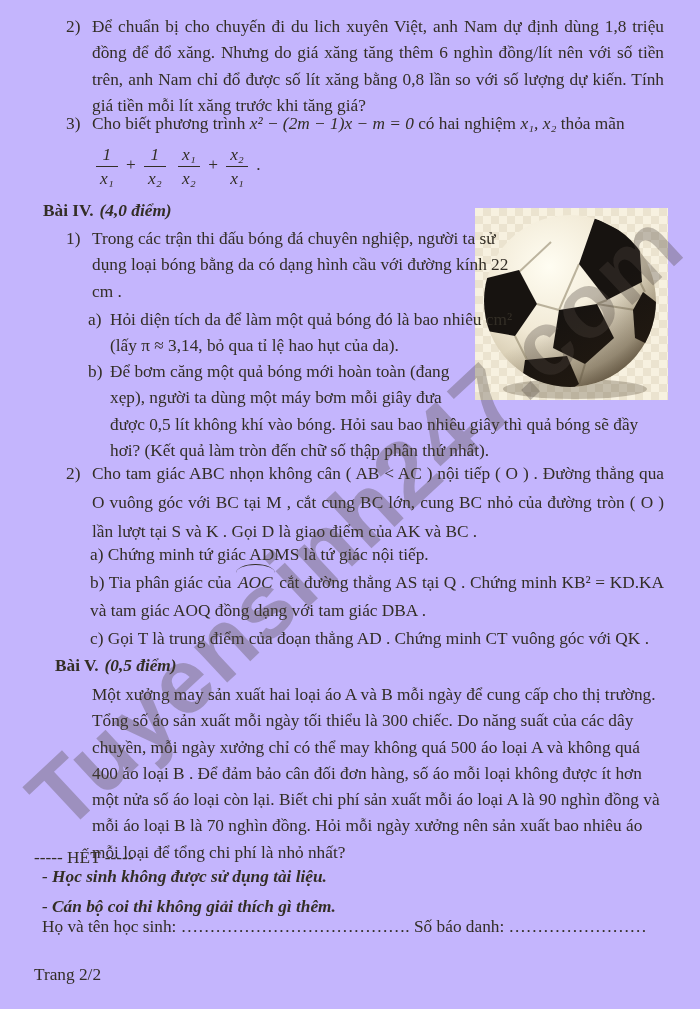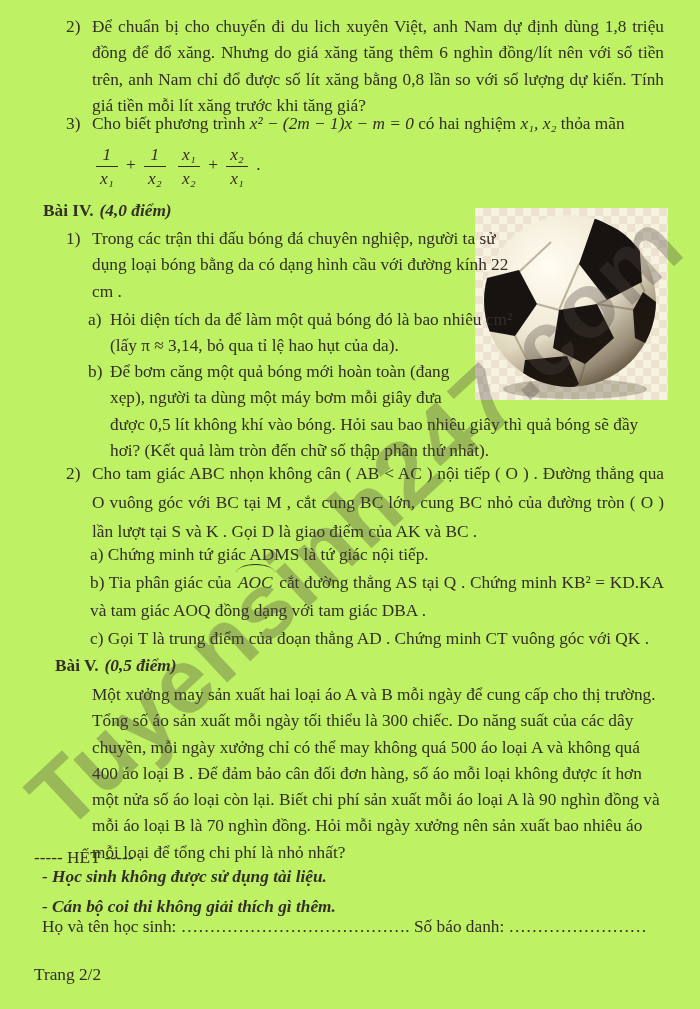--- a/index.html
+++ b/index.html
@@ -1,18 +1,18 @@
 <!DOCTYPE html>
 <html><head>
 <meta charset="utf-8">
 <style>
   html,body{margin:0;padding:0;background:#e8e8e8;}
   .page{
     position:relative;width:700px;height:1009px;margin:0 auto;
-    background:#bef264;color:#332e26;overflow:hidden;
+    background:#c4b5fd;color:#332e26;overflow:hidden;
     font-family:"Liberation Serif","DejaVu Serif",serif;
     font-size:17.3px;line-height:26.3px;
   }
   .blk{position:absolute;left:34px;right:36px;}
   .q{padding-left:58px;text-indent:-26px;text-align:justify;}
   .q .marker{display:inline-block;width:26px;text-indent:0;}
   .sq{padding-left:76px;text-indent:-22px;}
   .sq .marker{display:inline-block;width:22px;text-indent:0;}
   .sq2{padding-left:56px;text-indent:0;text-align:justify;}
   .para{padding-left:58px;}

